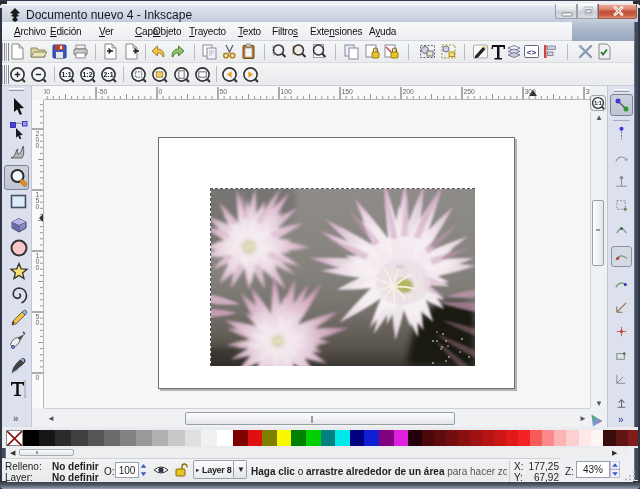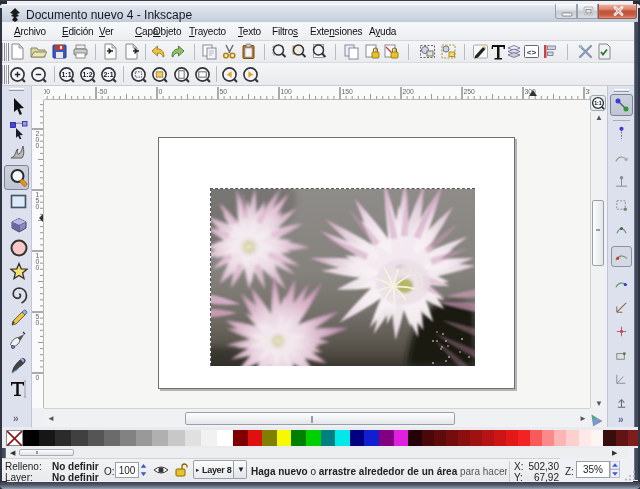--- a/index.html
+++ b/index.html
@@ -6,21 +6,21 @@
 .abs{position:absolute}
 
 #title{left:0;top:4px;width:640px;height:39px;background:linear-gradient(#eef1f5 0%,#dee4ec 8%,#c9d2de 40%,#b4bfd0 55%,#a3afc3 80%,#97a4ba 100%);border-bottom:1px solid #7e889a;border-radius:4px 4px 0 0;box-shadow:inset 0 1px 0 #f8fafc,inset 1px 0 0 #c8d0dc,inset -1px 0 0 #c8d0dc}
 #title .ttxt{left:26px;top:4px;font-size:12px;color:#000}
 #ticon{left:7px;top:3px;width:16px;height:16px}
 .wbtn{top:0;height:15px;border:1px solid #99a1ae;border-top:none;background:linear-gradient(#f8f9fa,#dfe3e8 45%,#c9ced6 50%,#d8dce2);box-shadow:inset 0 1px 0 rgba(255,255,255,.8)}
 #bmin{left:555px;width:22px;border-radius:0 0 0 3px}
 #bmax{left:577px;width:21px}
 #bclose{left:598px;width:39px;background:linear-gradient(#eeb4a4 0%,#dc8a75 35%,#c25138 52%,#c65a40 75%,#d4775c 100%);border-color:#96594a;border-radius:0 0 3px 0;box-shadow:inset 0 1px 0 rgba(255,255,255,.55),inset 0 -1px 2px rgba(255,200,180,.35)}
 
-#menu{left:0;top:22px;width:640px;height:19px;background:linear-gradient(#f7f8f9,#eceef1);border-bottom:1px solid #d4d7db;font-size:10px;letter-spacing:-0.2px;color:#111}
+#menu{left:0;top:22px;width:572px;height:19px;background:linear-gradient(#f7f8f9,#eceef1);border-bottom:1px solid #d4d7db;font-size:10px;letter-spacing:-0.2px;color:#111}
 #menu span{position:absolute;top:4px}
 #menu u{text-decoration:underline}
 
 #tb1{left:0;top:41px;width:640px;height:22px;background:linear-gradient(#f4f5f7,#e9ebee);border-bottom:1px solid #d8dadd}
 #tb2{left:0;top:63px;width:640px;height:23px;background:linear-gradient(#f4f5f7,#e8eaed);border-bottom:1px solid #c9ccd0}
 .grip{width:7px;background:repeating-linear-gradient(90deg,#aab 0,#aab 1px,#fff 1px,#fff 2px,#889 2px,#889 3px,transparent 3px,transparent 4px)}
 .tsep{width:1px;background:#b9bcc2;top:3px;height:16px}
 
 #lbox{left:0;top:86px;width:32px;height:341px;background:#dde1ed;border-right:1px solid #c2c6d4}
 #lborder{left:0;top:86px;width:6px;height:395px;background:linear-gradient(90deg,#9aa0ac 0 1px,#404a5c 1px 5px,#6a7382 5px 6px)}
@@ -70,21 +70,21 @@
           <rect x="6" y="3" width="9" height="8" rx="1" fill="none" stroke="#6a7077" stroke-width="0.6"></rect>
           <rect x="8" y="5.5" width="5" height="3.5" fill="#dfe3e8" stroke="#6a7077" stroke-width="0.6"></rect>
         </svg></div>
 <div id="bclose" class="wbtn abs"><svg width="39" height="15" viewBox="0 0 39 15">
           <path d="M16 3.5 L23 10.5 M23 3.5 L16 10.5" stroke="#fff" stroke-width="2.8" stroke-linecap="round"></path>
           <path d="M16 3.5 L23 10.5 M23 3.5 L16 10.5" stroke="#8a3a28" stroke-width="0.6"></path>
         </svg></div>
 </div>
 <div id="menu" class="abs">
 <span style="left:14px"><u>A</u>rchivo</span>
-<span style="left:62px"><u>E</u>dición</span>
+<span style="left:50px"><u>E</u>dición</span>
 <span style="left:99px"><u>V</u>er</span>
 <span style="left:135px"><u>C</u>apa</span>
 <span style="left:153px"><u>O</u>bjeto</span>
 <span style="left:189px"><u>T</u>rayecto</span>
 <span style="left:238px"><u>T</u>exto</span>
 <span style="left:272px">Filtro<u>s</u></span>
 <span style="left:310px">Exte<u>n</u>siones</span>
 <span style="left:369px">A<u>y</u>uda</span>
 </div>
 <div id="tb1" class="abs">
@@ -996,28 +996,28 @@
         <rect x="2" y="7" width="9" height="7" rx="1" fill="#e8c22a" stroke="#8a6a00" stroke-width="1"></rect>
         <path d="M8 7 v-2.5 a2.5 2.5 0 0 1 5 0 v1" fill="none" stroke="#8a6a00" stroke-width="1.3"></path>
       </svg>
 <div class="abs" style="left:193px;top:1px;width:41px;height:19px;background:linear-gradient(#fcfcfd,#e8eaee);border:1px solid #9aa0aa;border-radius:2px 0 0 2px;white-space:nowrap">
         <span style="position:absolute;left:2px;top:5px;font-size:6.5px">▸</span>
         <span style="position:absolute;left:8px;top:4px;font-size:9px;letter-spacing:-0.3px;font-weight:bold">Layer 8</span>
       </div>
 <div class="abs" style="left:234px;top:1px;width:13px;height:19px;background:linear-gradient(#fcfcfd,#e0e3e8);border:1px solid #9aa0aa;border-left:none;border-radius:0 2px 2px 0">
         <span style="position:absolute;left:3px;top:4px;font-size:8px">▼</span>
       </div>
-<div class="abs" style="left:251px;top:7px;width:256px;white-space:nowrap;overflow:hidden"><b>Haga nuevo</b> o <b>arrastre alrededor de un área</b> <span style="color:#555">para hacer zoom, ...</span></div>
+<div class="abs" style="left:251px;top:7px;width:256px;white-space:nowrap;overflow:hidden"><b>Haga clic</b> o <b>arrastre alrededor de un área</b> <span style="color:#555">para hacer zoom, ...</span></div>
 <div class="abs" style="left:509px;top:2px;width:1px;height:26px;background:#c8cace"></div>
 <div class="abs" style="left:514px;top:2px">X:</div>
-      <div class="abs" style="left:521px;top:2px;width:38px;text-align:right">502,30</div>
+      <div class="abs" style="left:521px;top:2px;width:38px;text-align:right">177,25</div>
 <div class="abs" style="left:514px;top:13px">Y:</div>
       <div class="abs" style="left:521px;top:13px;width:38px;text-align:right">67,92</div>
 <div class="abs" style="left:565px;top:7px">Z:</div>
-<div class="spin" style="left:576px;top:2px;width:34px;height:17px;line-height:16px">35%</div>
+<div class="spin" style="left:576px;top:2px;width:34px;height:17px;line-height:16px">43%</div>
 <svg class="abs" style="left:610px;top:2px" width="10" height="17" viewBox="0 0 10 18">
         <rect x="0" y="0" width="10" height="8.5" fill="#eef" stroke="#99a" stroke-width="0.6"></rect>
         <rect x="0" y="9" width="10" height="8.5" fill="#eef" stroke="#99a" stroke-width="0.6"></rect>
         <path d="M5 2.5 l3 3.5 h-6 z M5 15.5 l3 -3.5 h-6 z" fill="#3a5acA"></path>
       </svg>
 <svg class="abs" style="left:624px;top:11px" width="12" height="11" viewBox="0 0 12 11">
         <g fill="#b0b4ba">
           <circle cx="10" cy="2" r="1.1"></circle>
           <circle cx="6" cy="6" r="1.1"></circle>
           <circle cx="10" cy="6" r="1.1"></circle>

